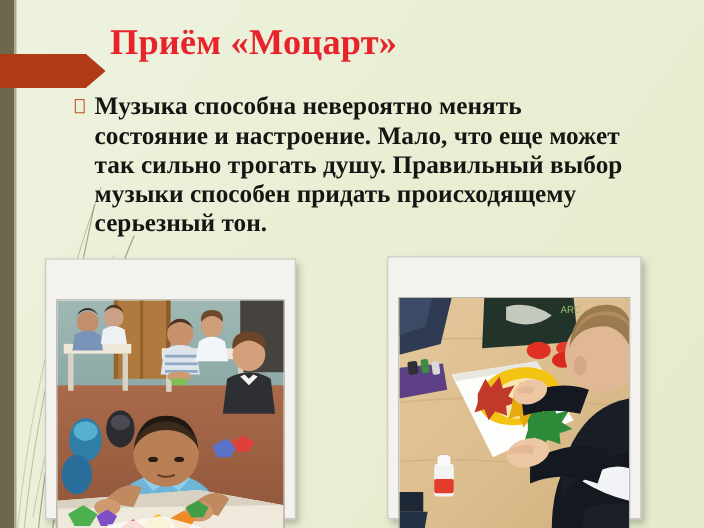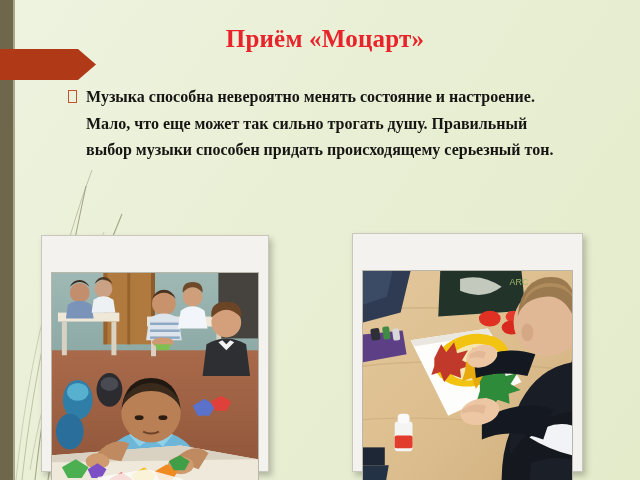--- a/index.html
+++ b/index.html
@@ -59,23 +59,22 @@
     width: 100px;
     height: 31px;
   }
 
   
   .title {
     position: absolute;
     left: 100px;
     top: 24px;
     width: 450px;
-    text-align: center;
     color: #e8232b;
-    font-size: 25px;
+    font-size: 33px;
     font-weight: bold;
     font-family: "Liberation Serif", "DejaVu Serif", serif;
     letter-spacing: 0.2px;
     line-height: 30px;
   }
 
   
   .body-block {
     position: absolute;
     left: 68px;
@@ -90,21 +89,21 @@
     height: 13px;
     margin-top: 6px;
     margin-right: 9px;
     border: 1.6px solid #c3552e;
     background: transparent;
     box-sizing: border-box;
   }
   .body-text {
     flex: 1 1 auto;
     color: #171513;
-    font-size: 16px;
+    font-size: 23px;
     font-weight: bold;
     line-height: 26.5px;
     font-family: "Liberation Serif", "DejaVu Serif", serif;
   }
 
   
   .photo-frame {
     position: absolute;
     background: #f4f2ee;
     border: 1px solid #c9c6bc;

